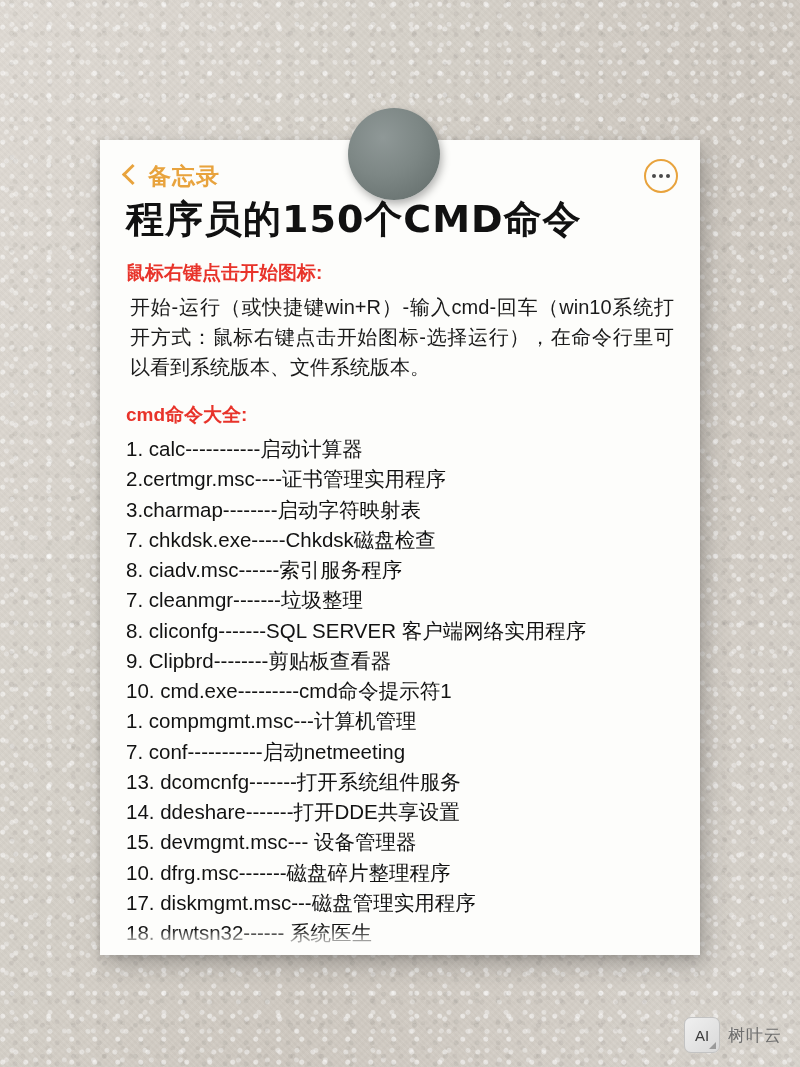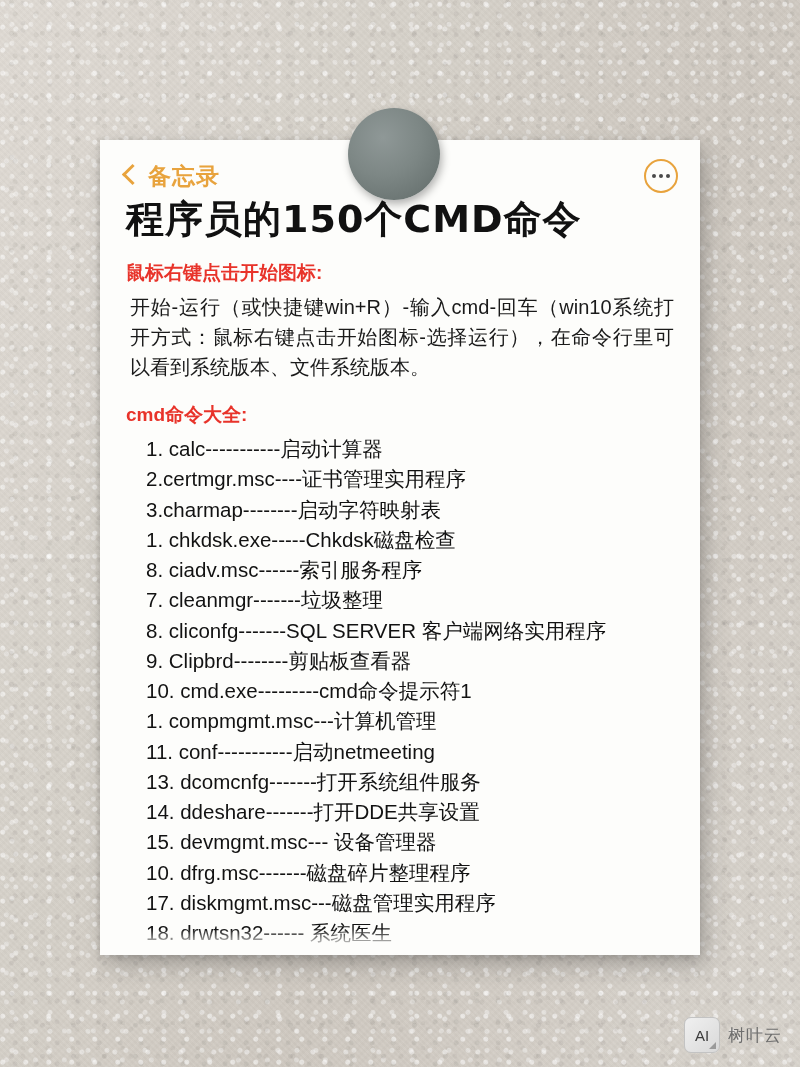--- a/index.html
+++ b/index.html
@@ -158,21 +158,20 @@
     margin: 0;
     padding: 0;
     list-style: none;
   }
   .list li {
     font-size: 20.5px;
     line-height: 1.33;
     color: #121212;
     padding: 1.5px 0;
     white-space: nowrap;
-    margin-left: 20px;
   }
 
   
   #watermark {
     position: absolute;
     right: 18px;
     bottom: 14px;
     display: flex;
     align-items: center;
     gap: 8px;
@@ -232,28 +231,28 @@
     <h1 class="note-title">程序员的150个CMD命令</h1>
 
     <div class="section-head">鼠标右键点击开始图标:</div>
     <p class="para">开始-运行（或快捷键win+R）-输入cmd-回车（win10系统打开方式：鼠标右键点击开始图标-选择运行），在命令行里可以看到系统版本、文件系统版本。</p>
 
     <div class="section-head">cmd命令大全:</div>
     <ul class="list">
       <li>1. calc-----------启动计算器</li>
       <li>2.certmgr.msc----证书管理实用程序</li>
       <li>3.charmap--------启动字符映射表</li>
-      <li>1. chkdsk.exe-----Chkdsk磁盘检查</li>
+      <li>7. chkdsk.exe-----Chkdsk磁盘检查</li>
       <li>8. ciadv.msc------索引服务程序</li>
       <li>7. cleanmgr-------垃圾整理</li>
       <li>8. cliconfg-------SQL SERVER 客户端网络实用程序</li>
       <li>9. Clipbrd--------剪贴板查看器</li>
       <li>10. cmd.exe---------cmd命令提示符1</li>
       <li>1. compmgmt.msc---计算机管理</li>
-      <li>11. conf-----------启动netmeeting</li>
+      <li>7. conf-----------启动netmeeting</li>
       <li>13. dcomcnfg-------打开系统组件服务</li>
       <li>14. ddeshare-------打开DDE共享设置</li>
       <li>15. devmgmt.msc--- 设备管理器</li>
       <li>10. dfrg.msc-------磁盘碎片整理程序</li>
       <li>17. diskmgmt.msc---磁盘管理实用程序</li>
       <li>18. drwtsn32------ 系统医生</li>
       <li>19. dvdplay--------DVD播放器</li>
 
     </ul>
   </div>

